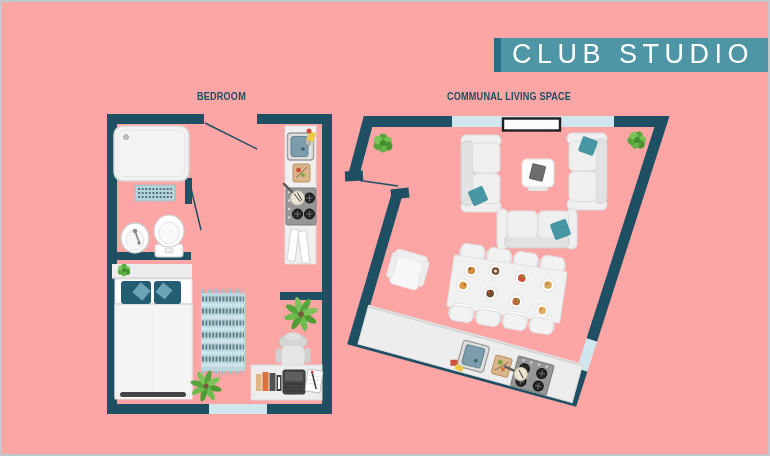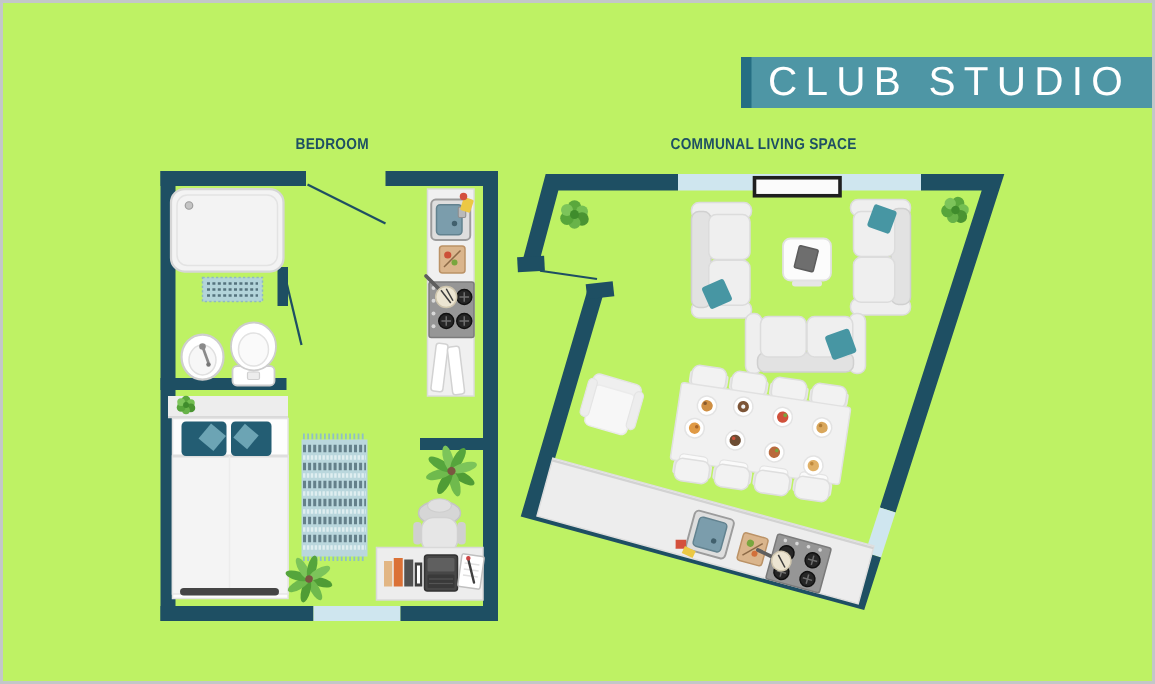--- a/index.html
+++ b/index.html
@@ -1,18 +1,18 @@
 <!DOCTYPE html>
 <html style="--wall: #1e4f63; --window: #cfe6ef; --banner-bg: #4e96a5; --banner-accent: #256e83; --banner-text: #ffffff; --label: #1e4f63; --pillow-dark: #235d73; --pillow-accent: #6ca4b4; --pillow-teal: #4796a3; --plant-green: #5aa83d; --rug-base: #bad7dd;"><head>
 <meta charset="utf-8">
 <style>
   html,body { margin:0; padding:0; background:#ffffff; }
   .canvas {
     position:relative; width:770px; height:456px; box-sizing:border-box;
-    background:#bef264; border:2px solid #c3c7c9; overflow:hidden;
+    background:#fca5a5; border:2px solid #c3c7c9; overflow:hidden;
     font-family:"Liberation Sans", sans-serif;
   }
   svg { position:absolute; left:0; top:0; }
   .wall-f { fill:var(--wall); }
   .win-f  { fill:var(--window); }
   .wall-s { stroke:var(--wall); fill:none; }
   .win-s  { stroke:var(--window); fill:none; }
   .door-s { stroke:var(--wall); stroke-width:1.5; fill:none; }
   .pillow-d { fill:var(--pillow-dark); }
   .pillow-a { fill:var(--pillow-accent); }

